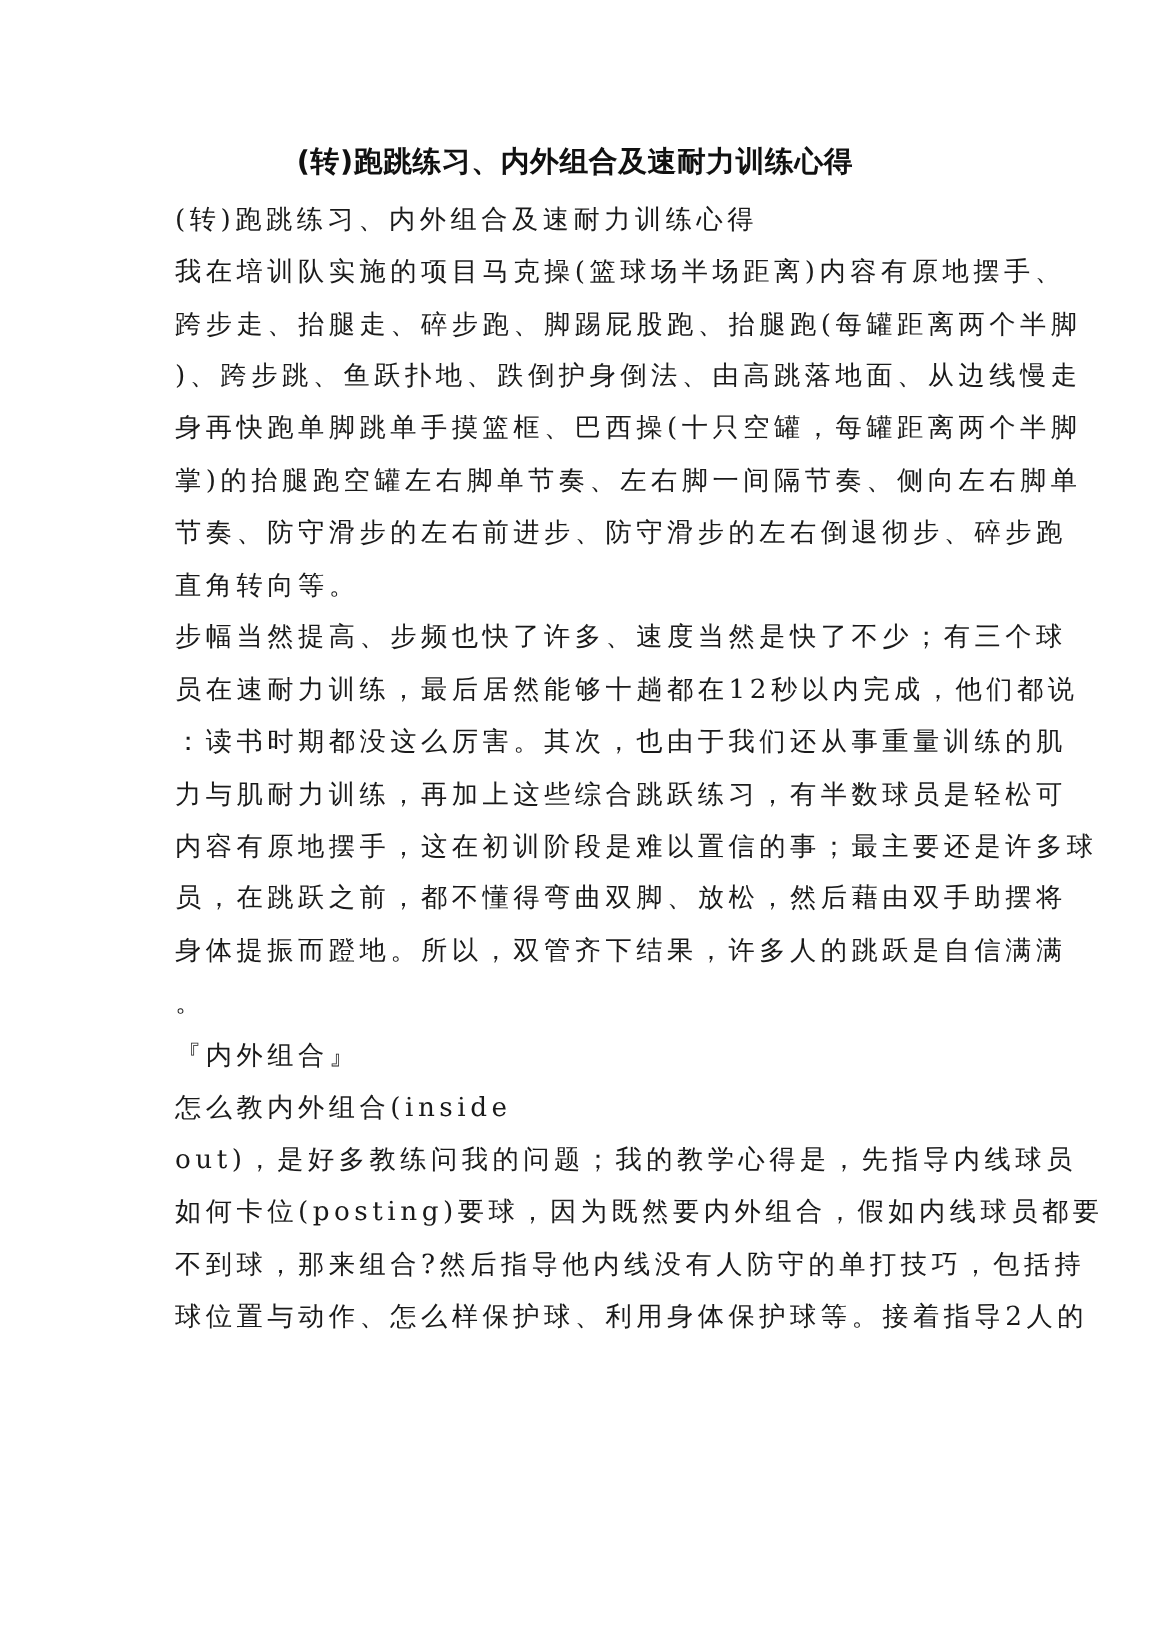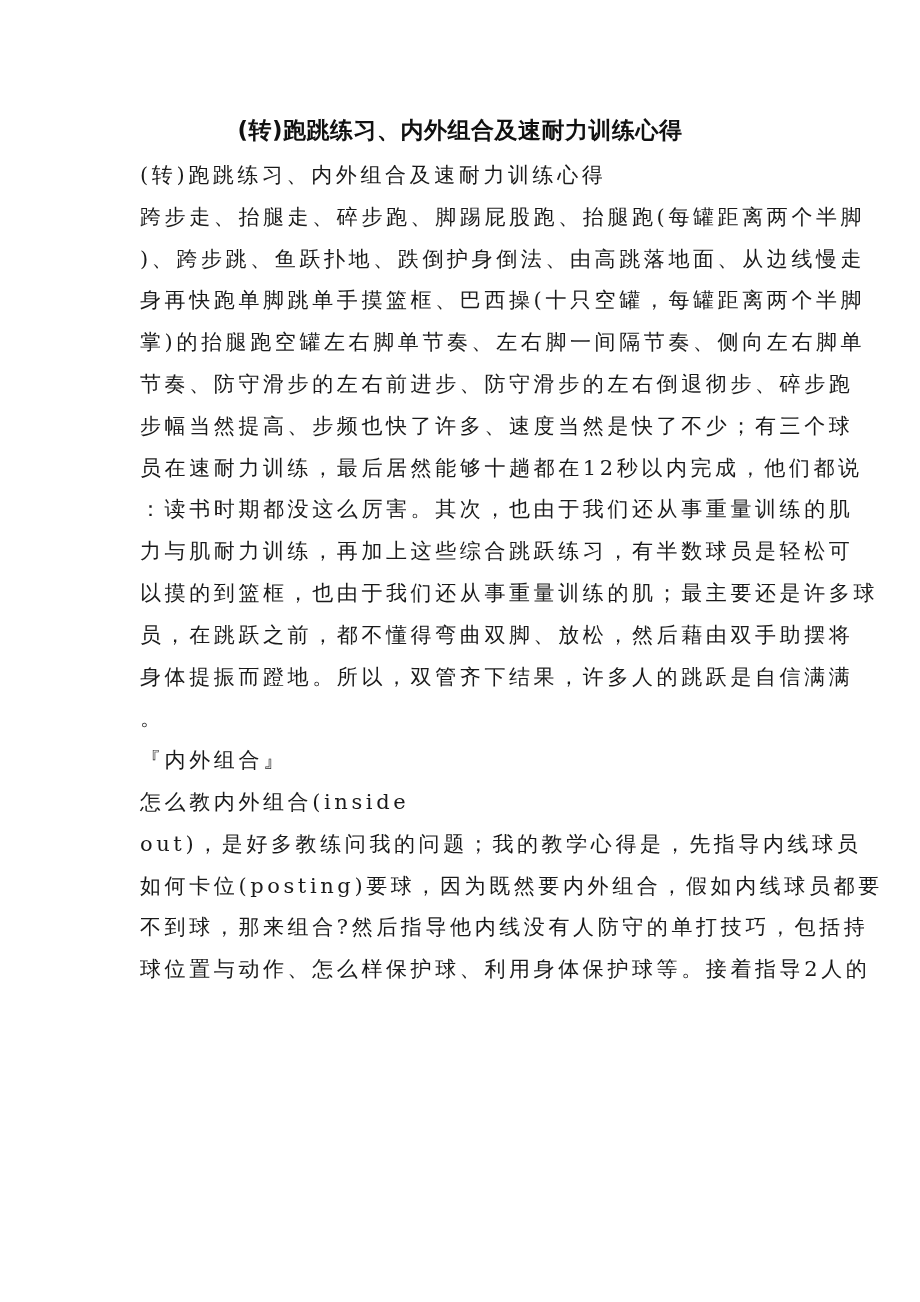--- a/index.html
+++ b/index.html
@@ -52,30 +52,32 @@
       color: #1a1a1a;
     }
   </style>
 </head>
 <body>
 
 <div class="page">
   <div class="title">(转)跑跳练习、内外组合及速耐力训练心得</div>
   <div class="body">
     <span class="line">(转)跑跳练习、内外组合及速耐力训练心得</span>
+    <span class="line">我在培训队实施的项目马克操(篮球场半场距离)内容有原地摆手、</span>
     <span class="line">跨步走、抬腿走、碎步跑、脚踢屁股跑、抬腿跑(每罐距离两个半脚</span>
     <span class="line">)、跨步跳、鱼跃扑地、跌倒护身倒法、由高跳落地面、从边线慢走</span>
     <span class="line">身再快跑单脚跳单手摸篮框、巴西操(十只空罐，每罐距离两个半脚</span>
     <span class="line">掌)的抬腿跑空罐左右脚单节奏、左右脚一间隔节奏、侧向左右脚单</span>
     <span class="line">节奏、防守滑步的左右前进步、防守滑步的左右倒退彻步、碎步跑</span>
+    <span class="line">直角转向等。</span>
     <span class="line">步幅当然提高、步频也快了许多、速度当然是快了不少；有三个球</span>
     <span class="line">员在速耐力训练，最后居然能够十趟都在12秒以内完成，他们都说</span>
     <span class="line">：读书时期都没这么厉害。其次，也由于我们还从事重量训练的肌</span>
     <span class="line">力与肌耐力训练，再加上这些综合跳跃练习，有半数球员是轻松可</span>
-    <span class="line">以摸的到篮框，也由于我们还从事重量训练的肌；最主要还是许多球</span>
+    <span class="line">内容有原地摆手，这在初训阶段是难以置信的事；最主要还是许多球</span>
     <span class="line">员，在跳跃之前，都不懂得弯曲双脚、放松，然后藉由双手助摆将</span>
     <span class="line">身体提振而蹬地。所以，双管齐下结果，许多人的跳跃是自信满满</span>
     <span class="line">。</span>
     <span class="line">『内外组合』</span>
     <span class="line">怎么教内外组合(inside</span>
     <span class="line">out)，是好多教练问我的问题；我的教学心得是，先指导内线球员</span>
     <span class="line">如何卡位(posting)要球，因为既然要内外组合，假如内线球员都要</span>
     <span class="line">不到球，那来组合?然后指导他内线没有人防守的单打技巧，包括持</span>
     <span class="line">球位置与动作、怎么样保护球、利用身体保护球等。接着指导2人的</span>
   </div>

